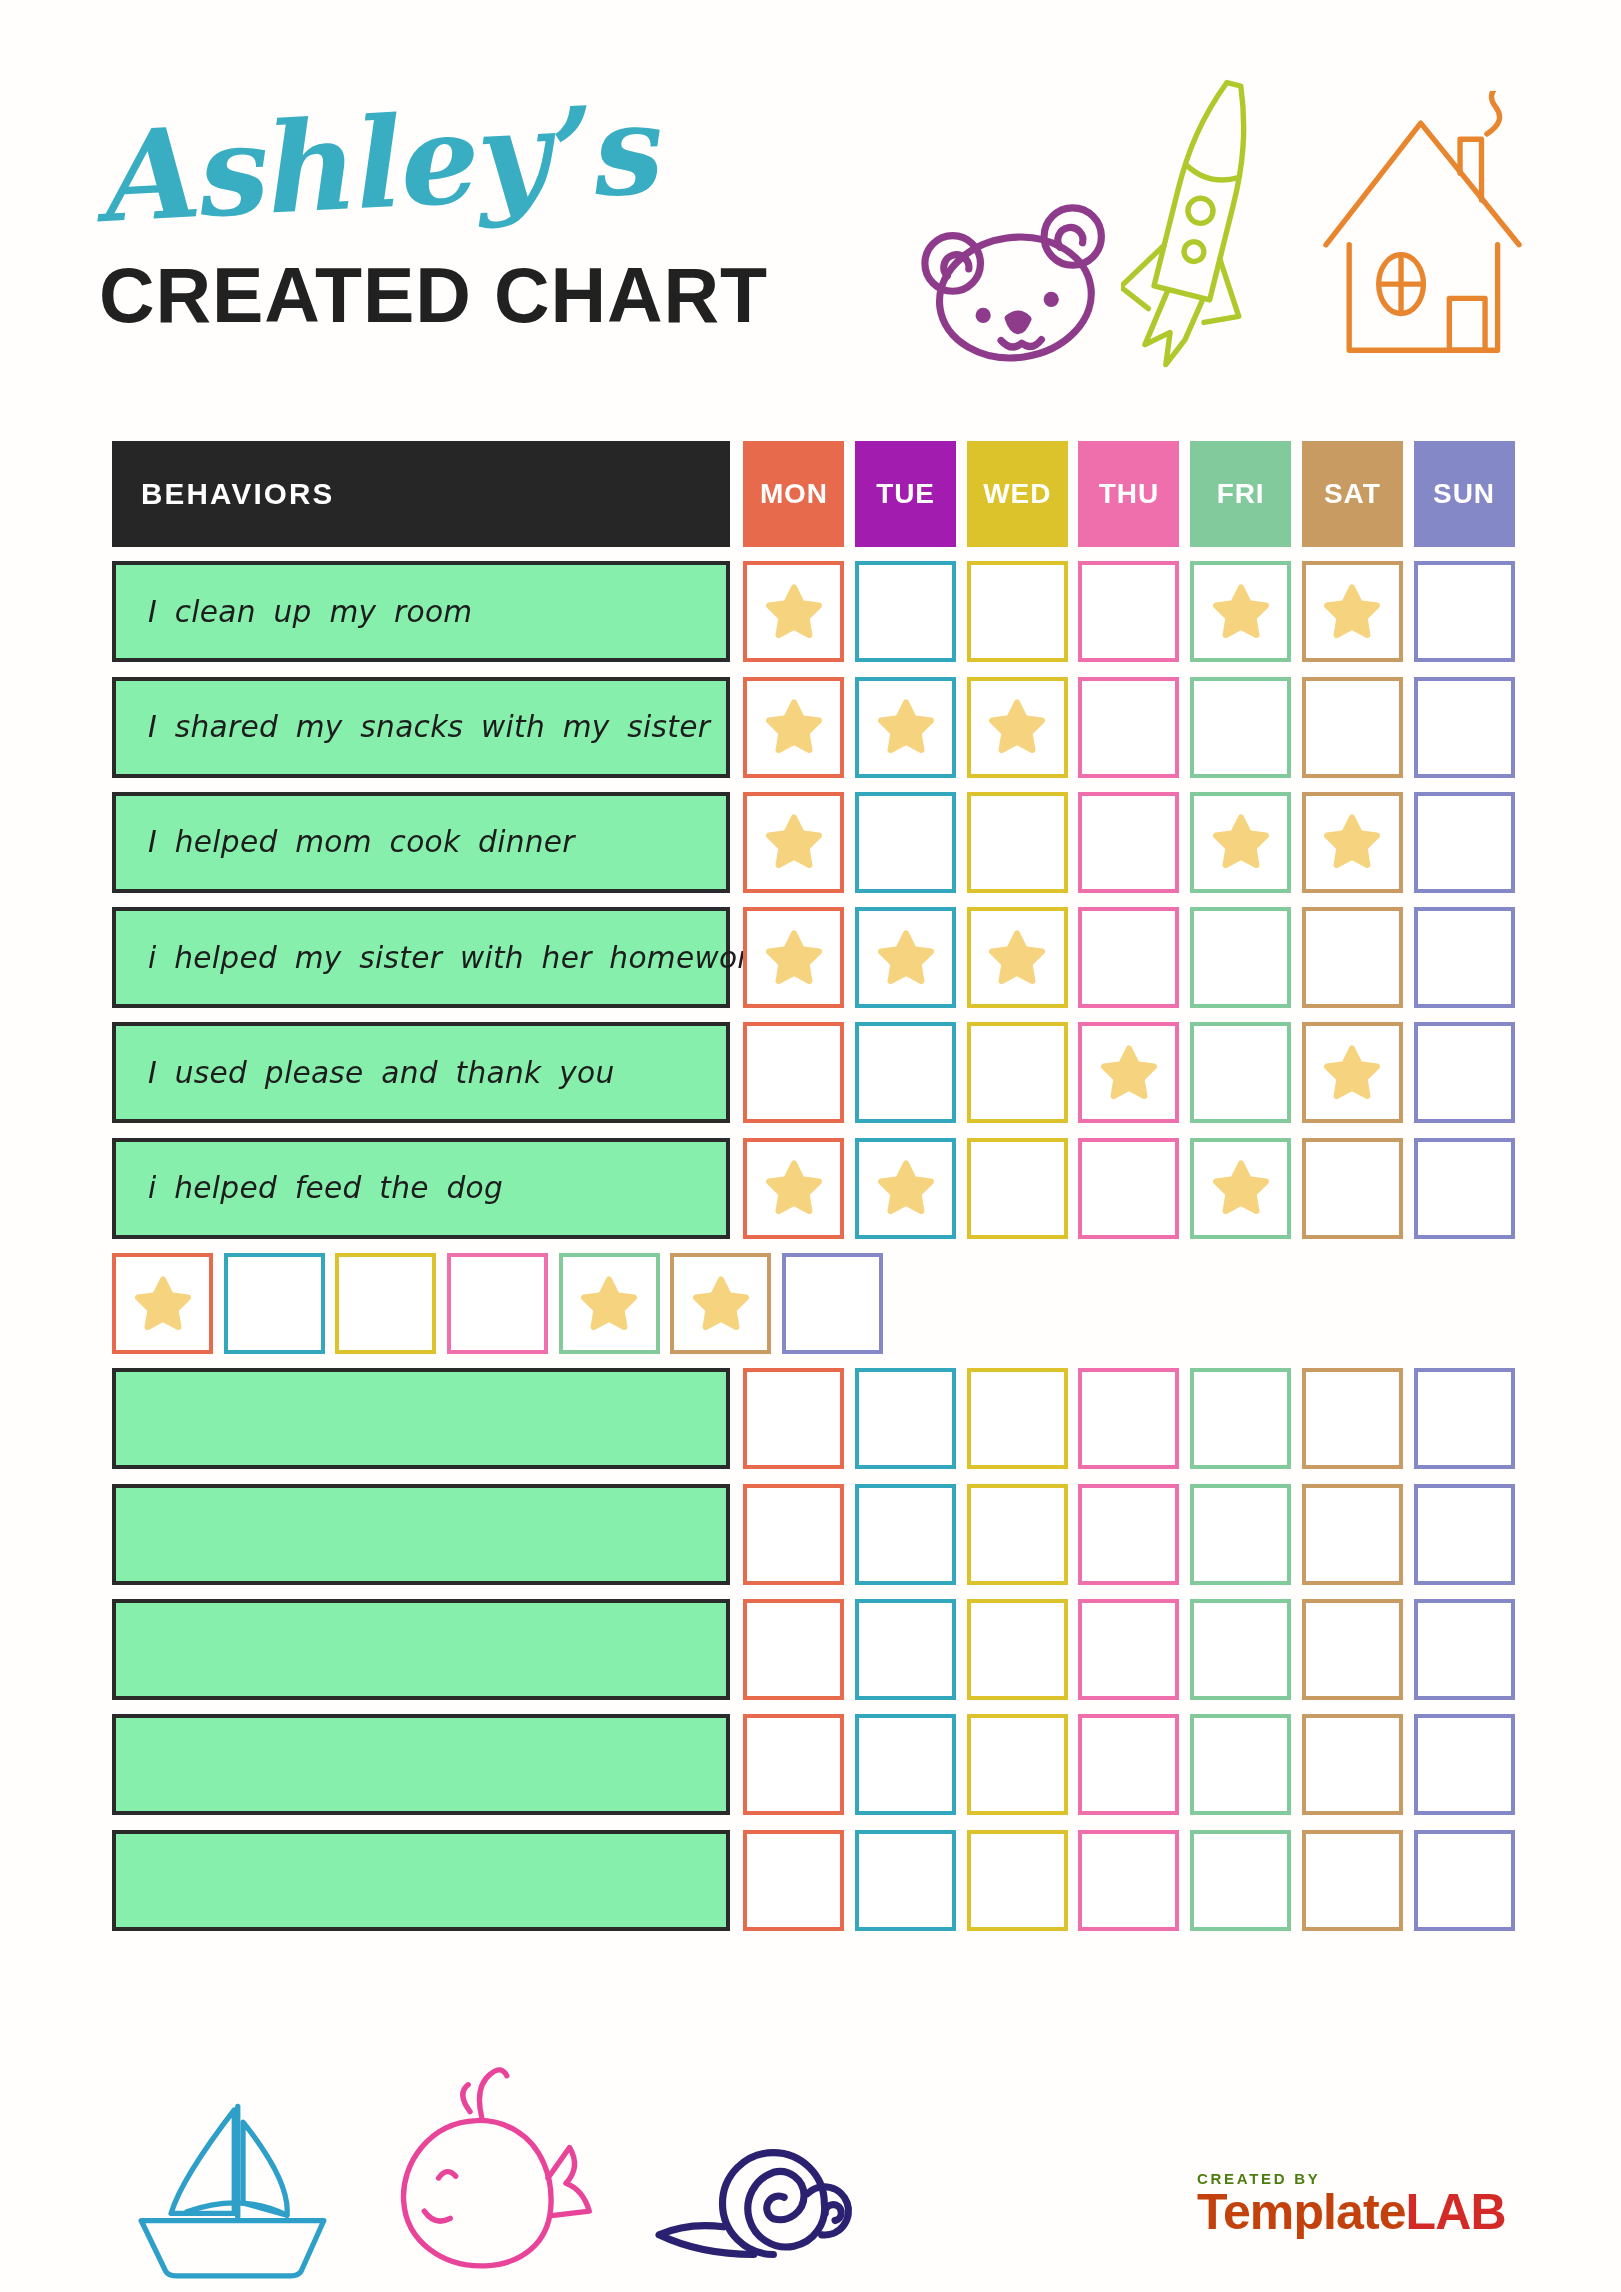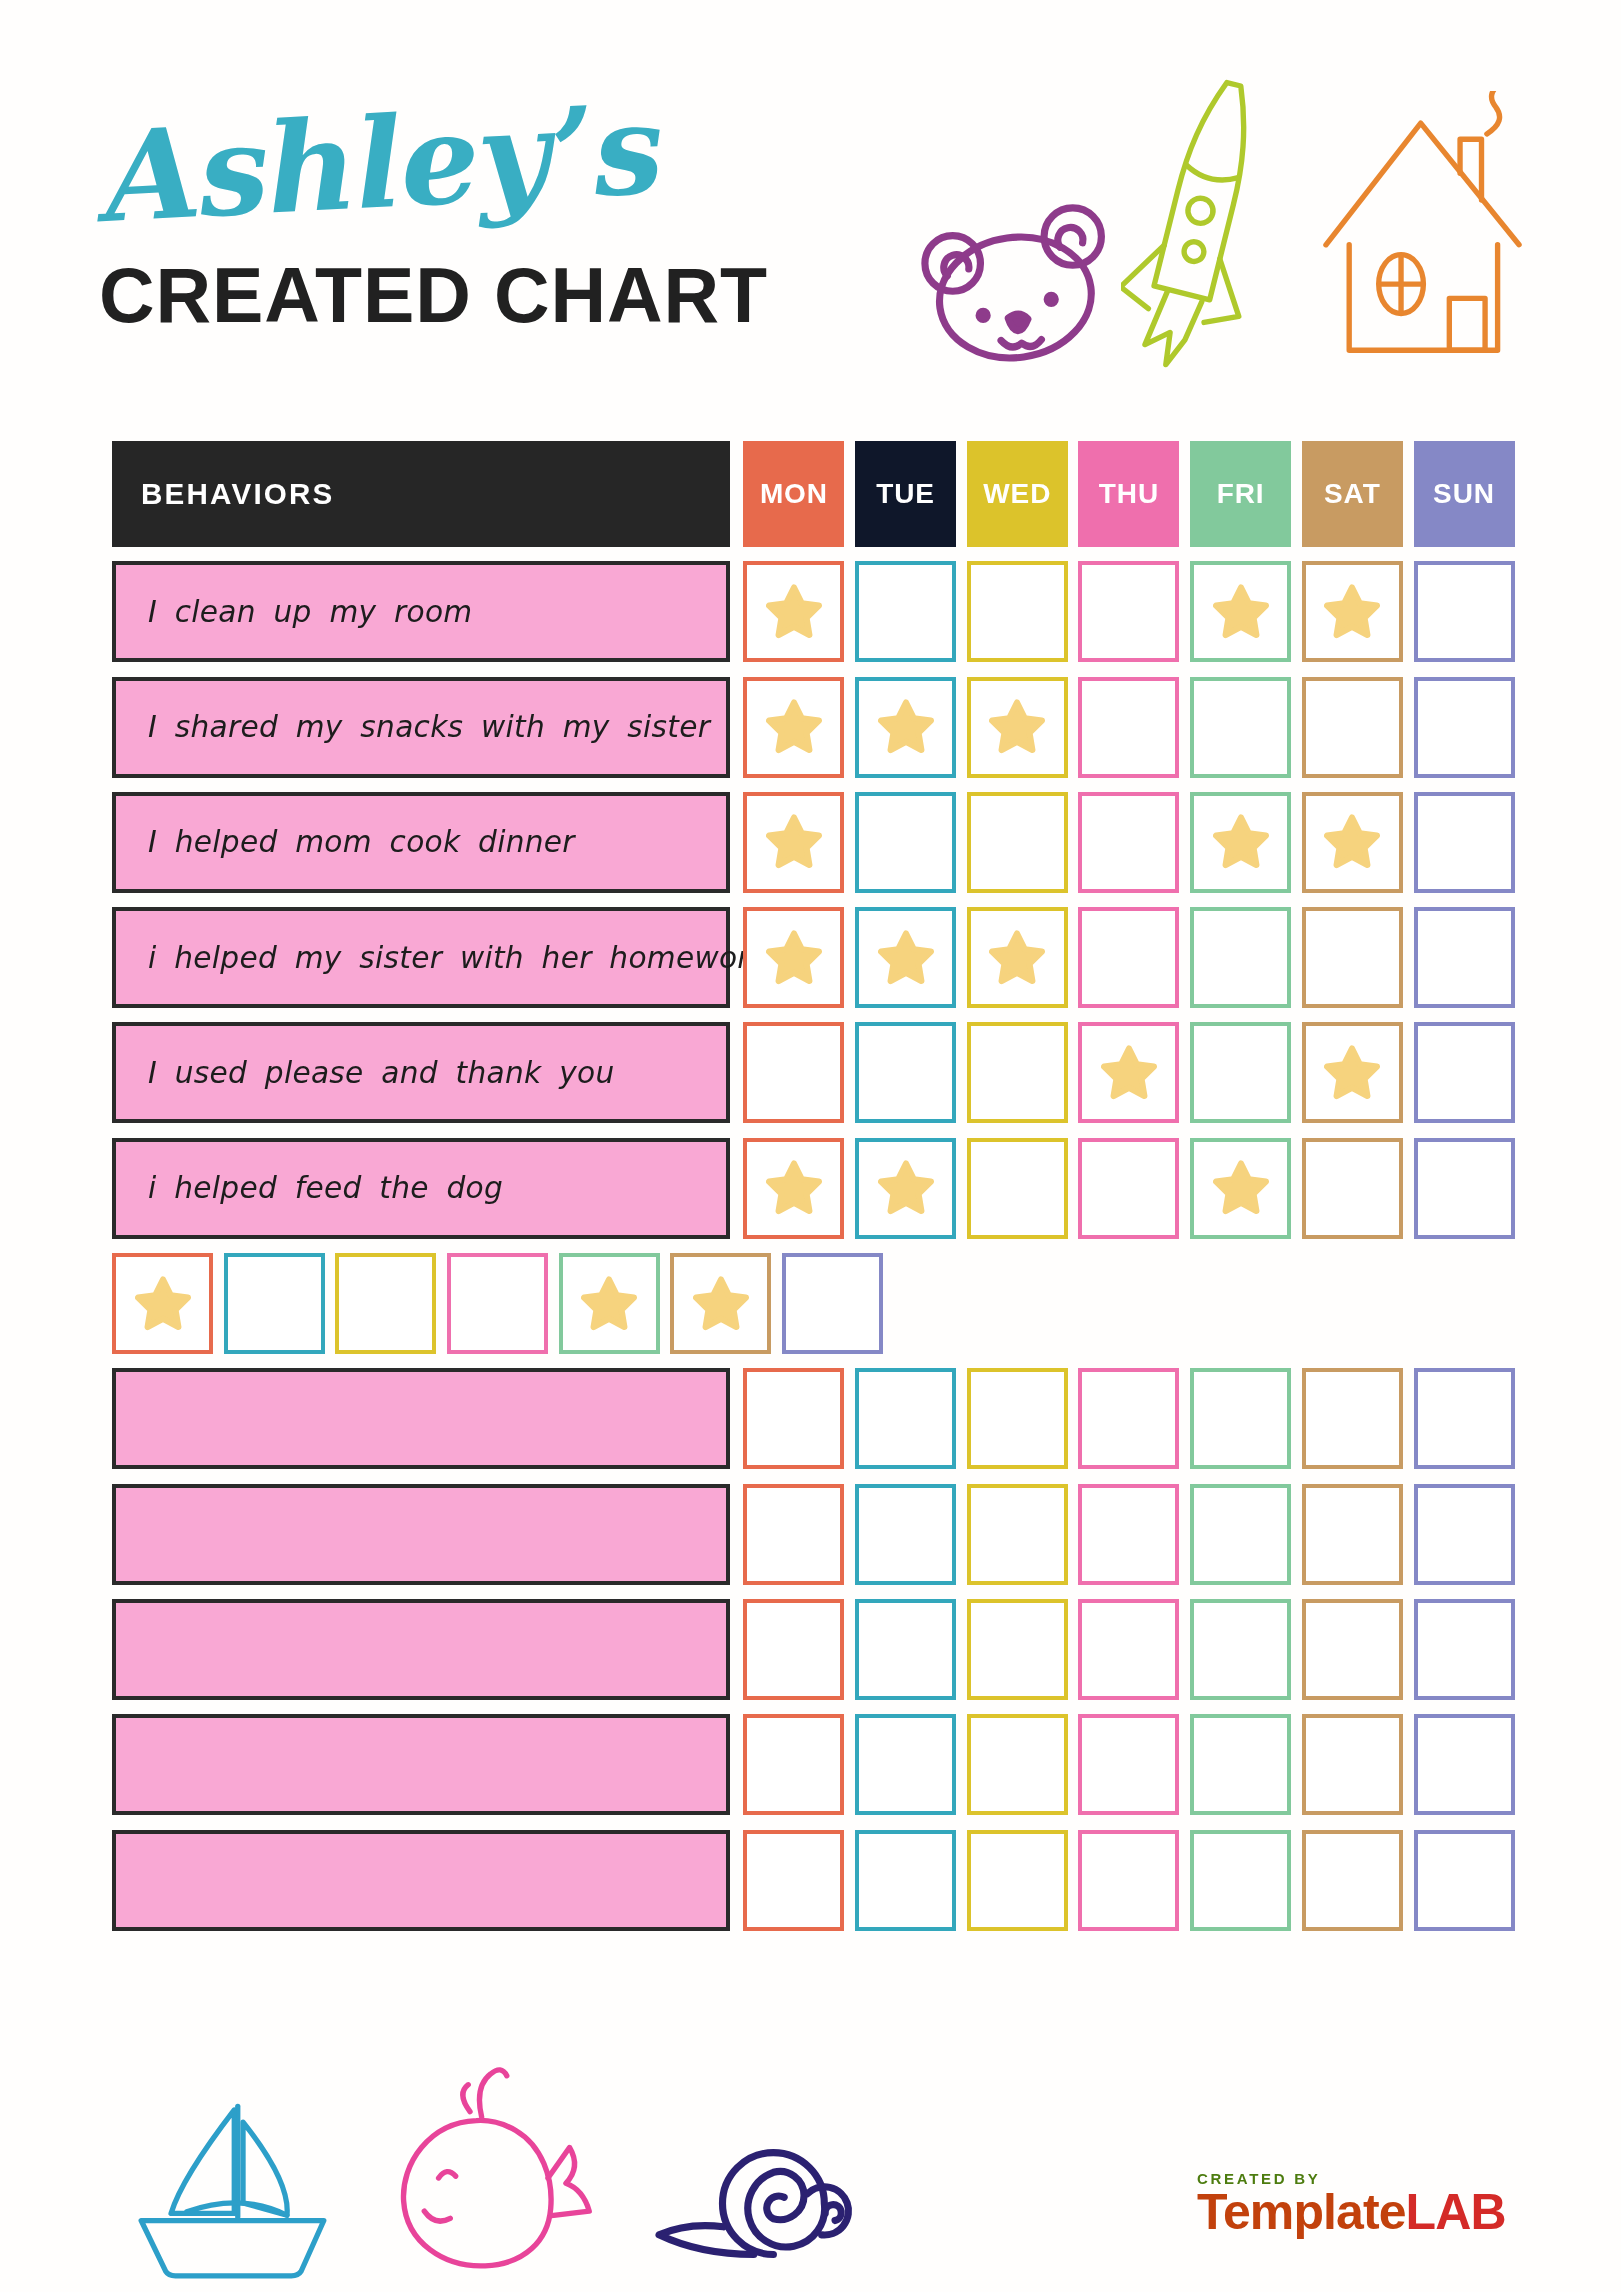--- a/index.html
+++ b/index.html
@@ -35,21 +35,21 @@
   }
   .days { display:flex; column-gap:10.7px; flex:none; }
   .day-head {
     width:101px; height:106px; box-sizing:border-box;
     color:#fff; font-size:28px; font-weight:bold; letter-spacing:0.9px;
     display:flex; align-items:center; justify-content:center; flex:none;
   }
   .rows { margin-top:14.3px; display:flex; flex-direction:column; row-gap:14.3px; }
   .row { height:101px; }
   .behavior-box {
-    width:618px; height:101px; box-sizing:border-box; background:#f9a8d4;
+    width:618px; height:101px; box-sizing:border-box; background:#86efac;
     border:4.5px solid #2a2a2a; margin-right:13.4px;
     display:flex; align-items:center; padding-left:32px; flex:none;
   }
   .behavior-label {
     font-family:"DejaVu Sans", sans-serif; font-style:italic;
     font-size:29.6px; color:#1d1d1d; word-spacing:8px; letter-spacing:0.3px;
     white-space:nowrap;
   }
   .cell {
     width:101px; height:101px; box-sizing:border-box; background:#fff;
@@ -111,21 +111,21 @@
       <path d="M162 92 L162 54 L186 54 L186 122"></path>
       <path d="M192 48 q22 -14 10 -30 q-12 -15 6 -27 q17 -11 10 -25"></path>
     </g>
   </svg>
 
   <div class="chart">
     <div class="head-row">
       <div class="behaviors-head" style="background: rgb(38, 38, 38); color: rgb(255, 255, 255);">BEHAVIORS</div>
       <div class="days">
           <div class="day-head" style="background: rgb(231, 106, 76);">MON</div>
-          <div class="day-head" style="background: #0f172a;">TUE</div>
+          <div class="day-head" style="background: #a21caf;">TUE</div>
           <div class="day-head" style="background: rgb(220, 195, 43);">WED</div>
           <div class="day-head" style="background: rgb(239, 111, 173);">THU</div>
           <div class="day-head" style="background: rgb(130, 201, 156);">FRI</div>
           <div class="day-head" style="background: rgb(200, 155, 98);">SAT</div>
           <div class="day-head" style="background: rgb(133, 136, 198);">SUN</div>
         </div>
     </div>
     <div class="rows">
         <div class="row">
           <div class="behavior-box">

